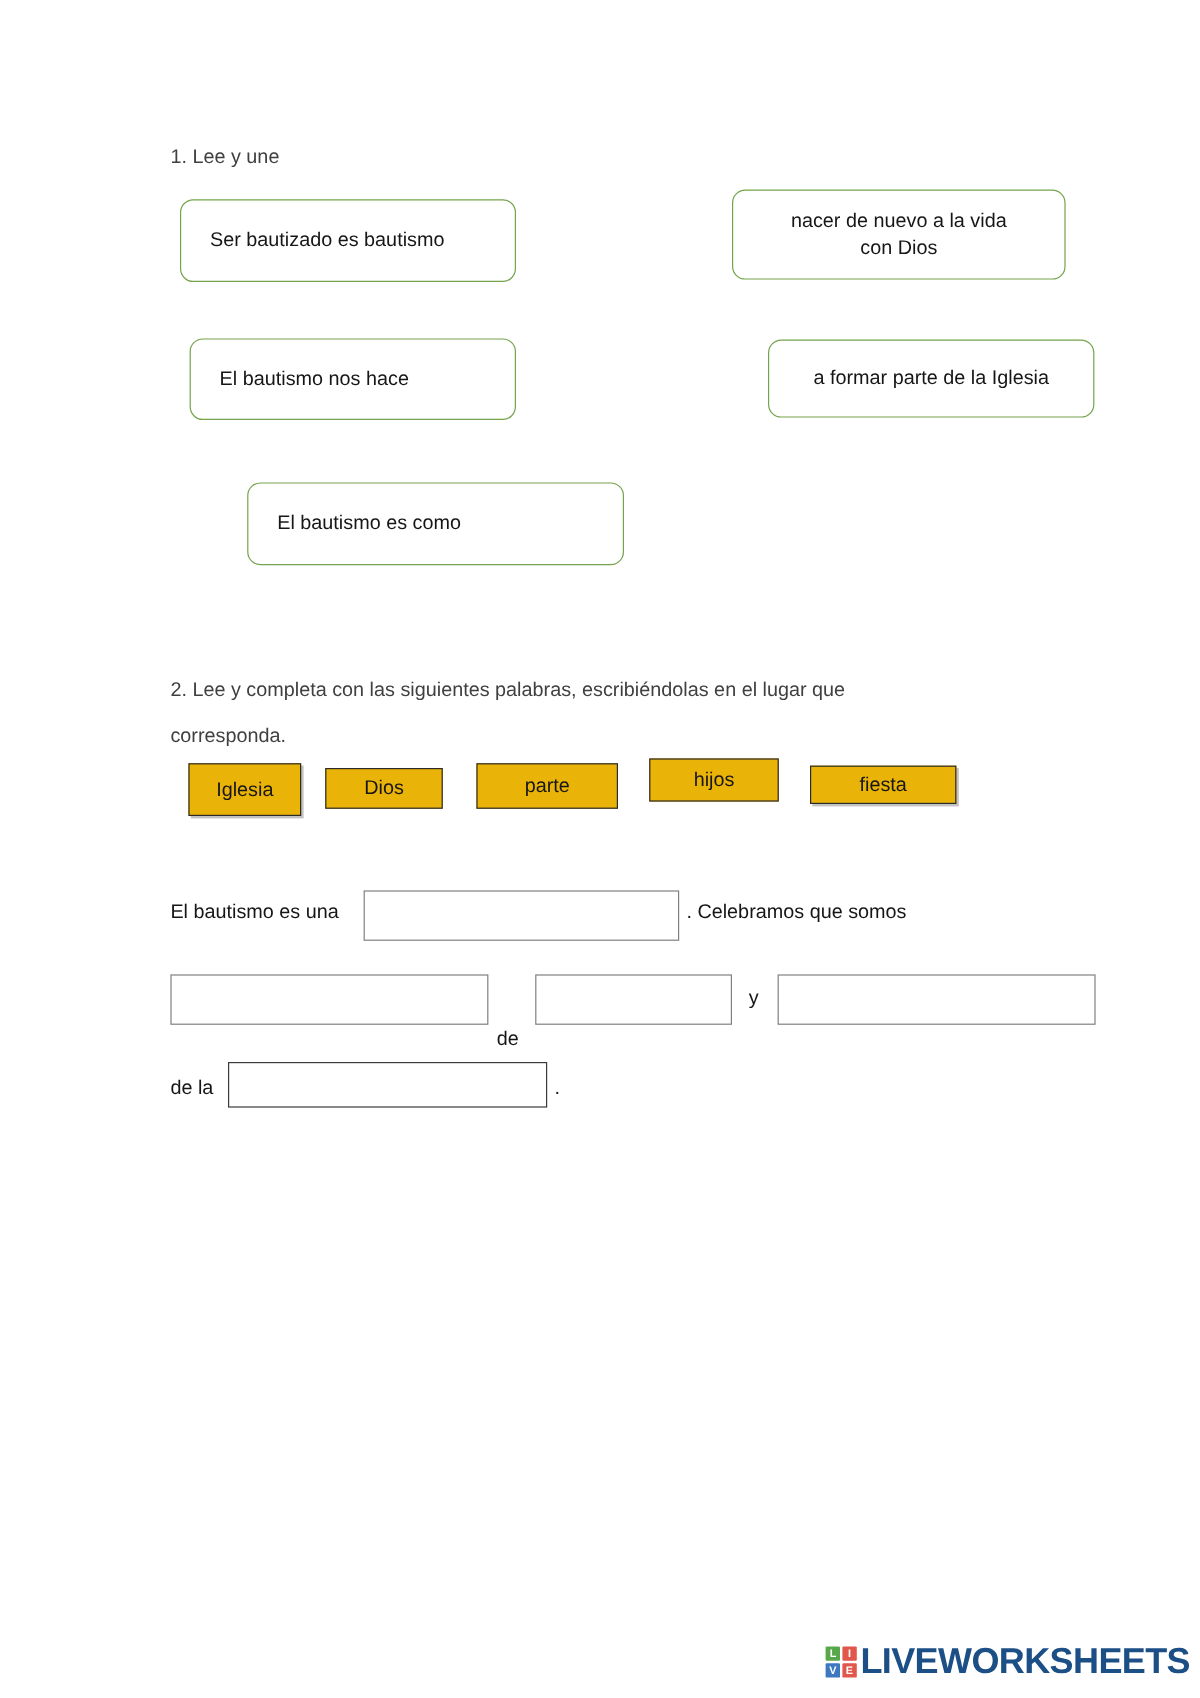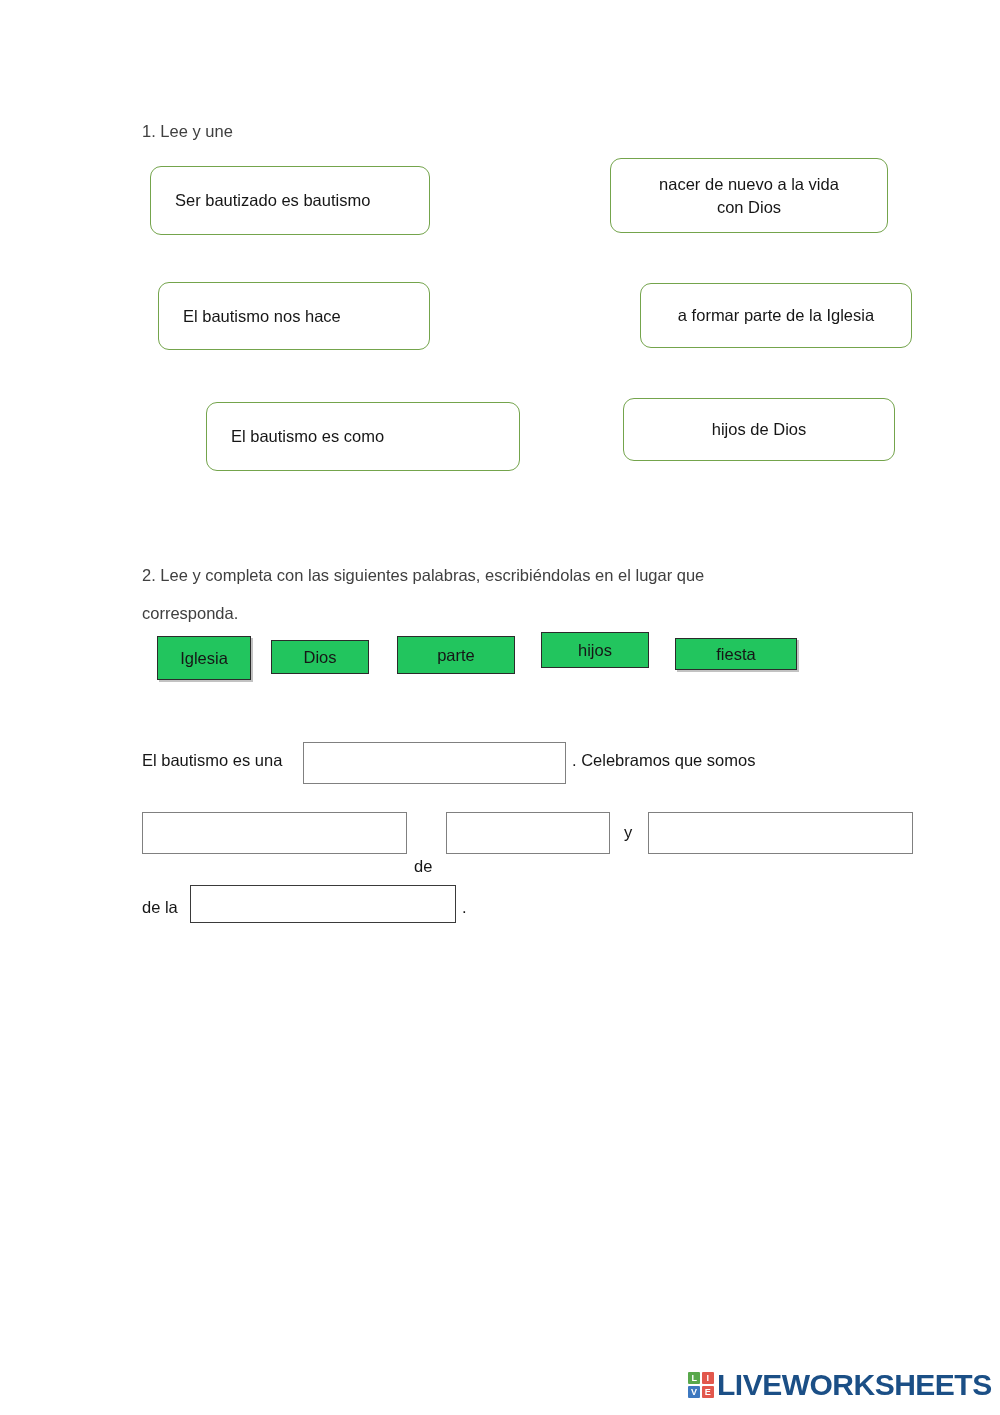--- a/index.html
+++ b/index.html
@@ -47,21 +47,21 @@
     line-height: 1.35;
     color: #161616;
     padding: 2px 8px;
   }
   .match-box.left { justify-content: flex-start; padding-left: 24px; }
 
   
   .word-chip {
     box-sizing: border-box;
     border: 1.6px solid #2b2b2b;
-    background: #22c55e;
+    background: #eab308;
     display: flex;
     align-items: center;
     justify-content: center;
     font-size: 16.5px;
     color: #161616;
   }
   .word-chip.shadowed {
     box-shadow: 2px 2px 0 rgba(120,120,120,0.45);
   }
 
@@ -134,23 +134,20 @@
 
   <div class="abs match-box" style="left:610px; top:158px; width:278px; height:75px; flex-direction:column;">
     <span>nacer de nuevo a la vida</span>
     <span>con Dios</span>
   </div>
 
   <div class="abs match-box" style="left:640px; top:283px; width:272px; height:65px;">
     <span>a formar parte de la Iglesia</span>
   </div>
 
-  <div class="abs match-box" style="left:623px; top:398px; width:272px; height:63px;">
-    <span>hijos de Dios</span>
-  </div>
 
   <div class="abs instruction" style="left:142px; top:566px;">2. Lee y completa con las siguientes palabras, escribiéndolas en el lugar que</div>
   <div class="abs instruction" style="left:142px; top:604px;">corresponda.</div>
 
   <div class="abs word-chip shadowed" style="left:157px; top:636px; width:94px; height:44px;">
     <span>Iglesia</span>
   </div>
 
   <div class="abs word-chip" style="left:271px; top:640px; width:98px; height:34px;">
     <span>Dios</span>

